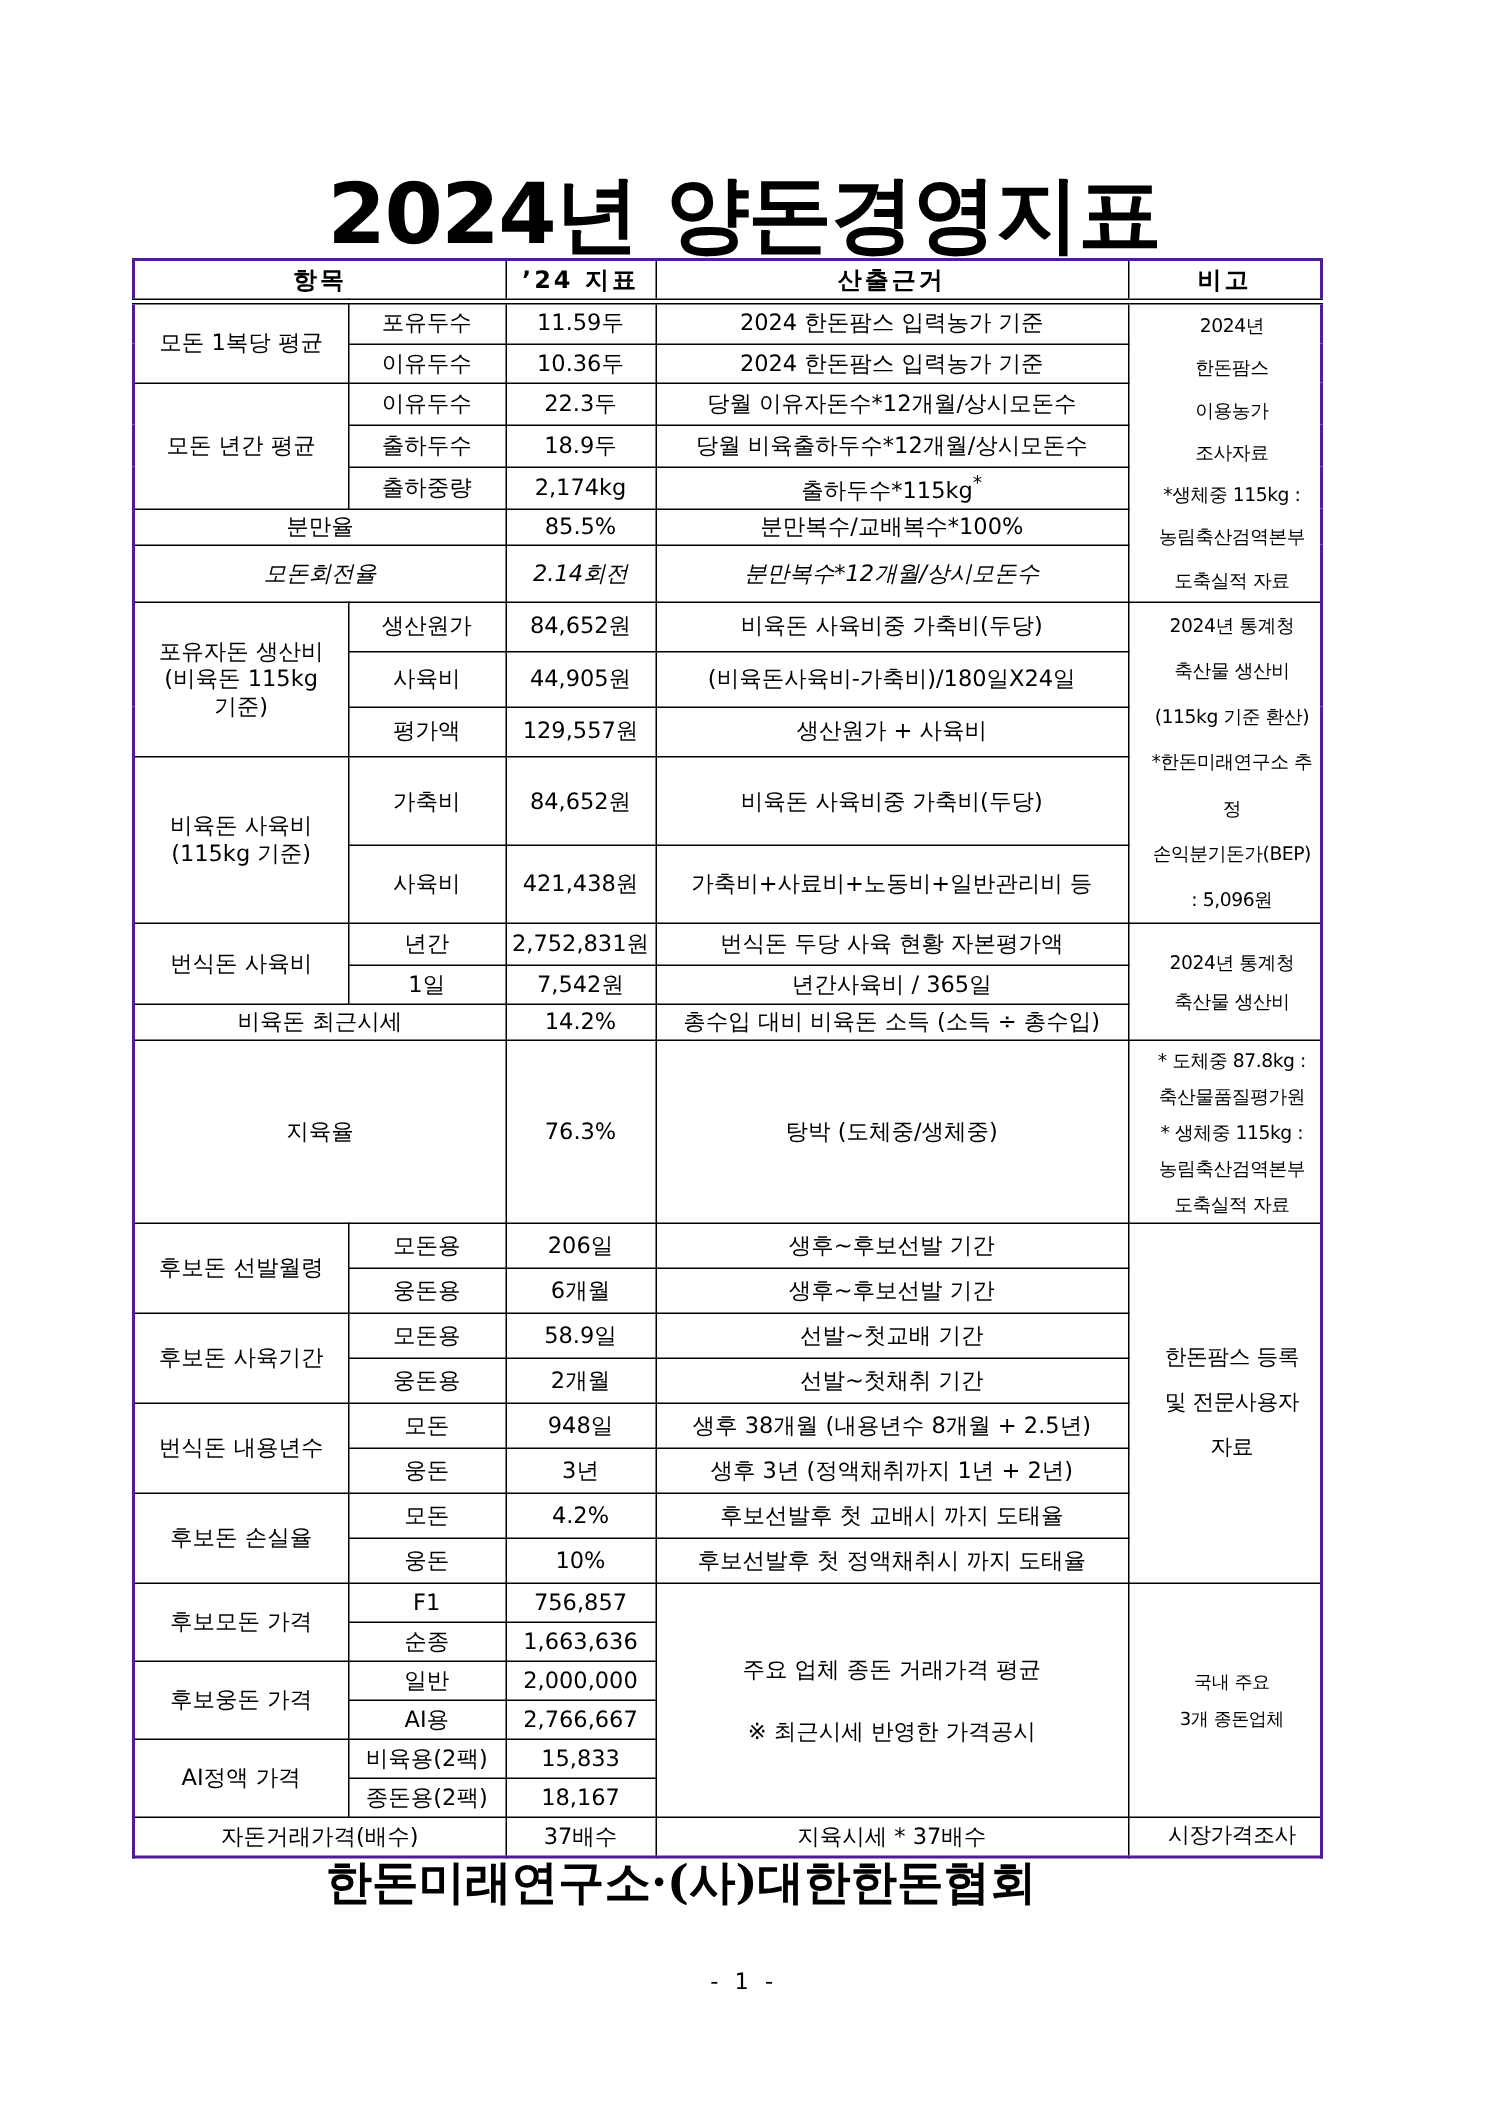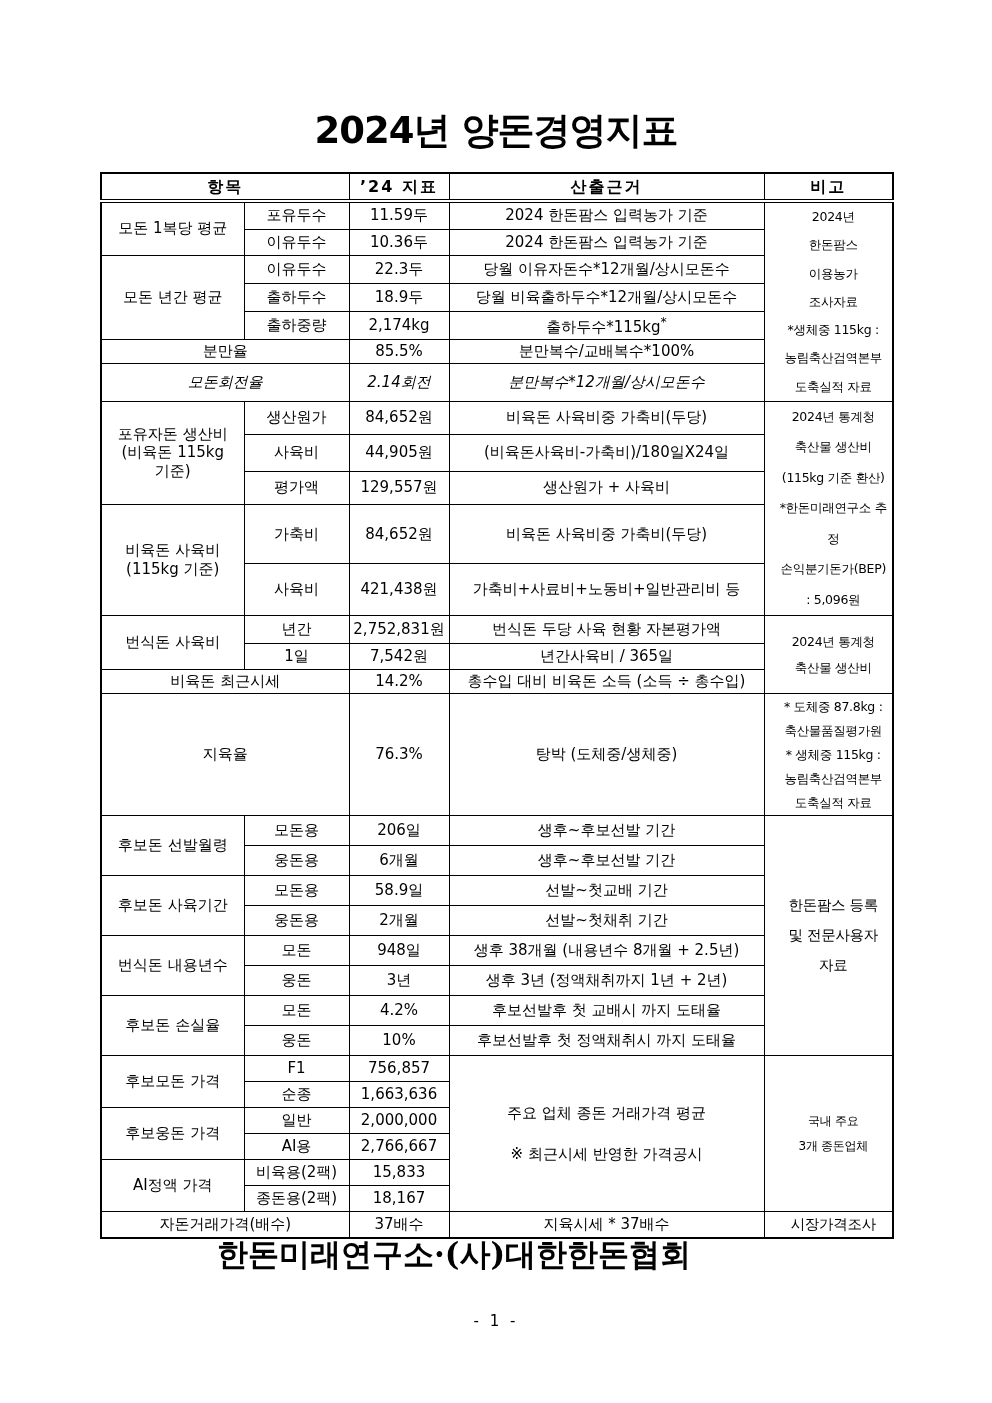--- a/index.html
+++ b/index.html
@@ -2,25 +2,25 @@
 <html><head>
 <meta charset="utf-8">
 <style>
   html,body{margin:0;padding:0;}
   body{
     width:992px;height:1403px;position:relative;background:#ffffff;color:#000;
     font-family:"DejaVu Sans","Liberation Sans",sans-serif;
   }
   .doc-title{
     position:absolute;top:106px;left:100px;width:792px;text-align:center;
-    font-size:37px;font-weight:900;letter-spacing:-1px;white-space:nowrap;
+    font-size:56px;font-weight:900;letter-spacing:-1px;white-space:nowrap;
   }
   table.main{
-    position:absolute;left:100px;top:172px;width:792px;
-    border-collapse:collapse;table-layout:fixed;border:2px solid #000000;
+    position:absolute;left:88px;top:172px;width:792px;
+    border-collapse:collapse;table-layout:fixed;border:2px solid #4c1d95;
   }
   td,th{
     border:1px solid #000;text-align:center;vertical-align:middle;
     padding:0 2px;font-size:15px;overflow:hidden;line-height:1.25;
   }
   thead th{border-bottom:4px double #000;font-size:16px;font-weight:bold;letter-spacing:2px;}
   .pre{white-space:pre-line;margin-top:41px;}
   .note{font-size:12.5px;white-space:pre-line;letter-spacing:-0.3px;padding-left:12px;}
   .lh19{line-height:1.92;}
   .lh20{line-height:2.05;}

